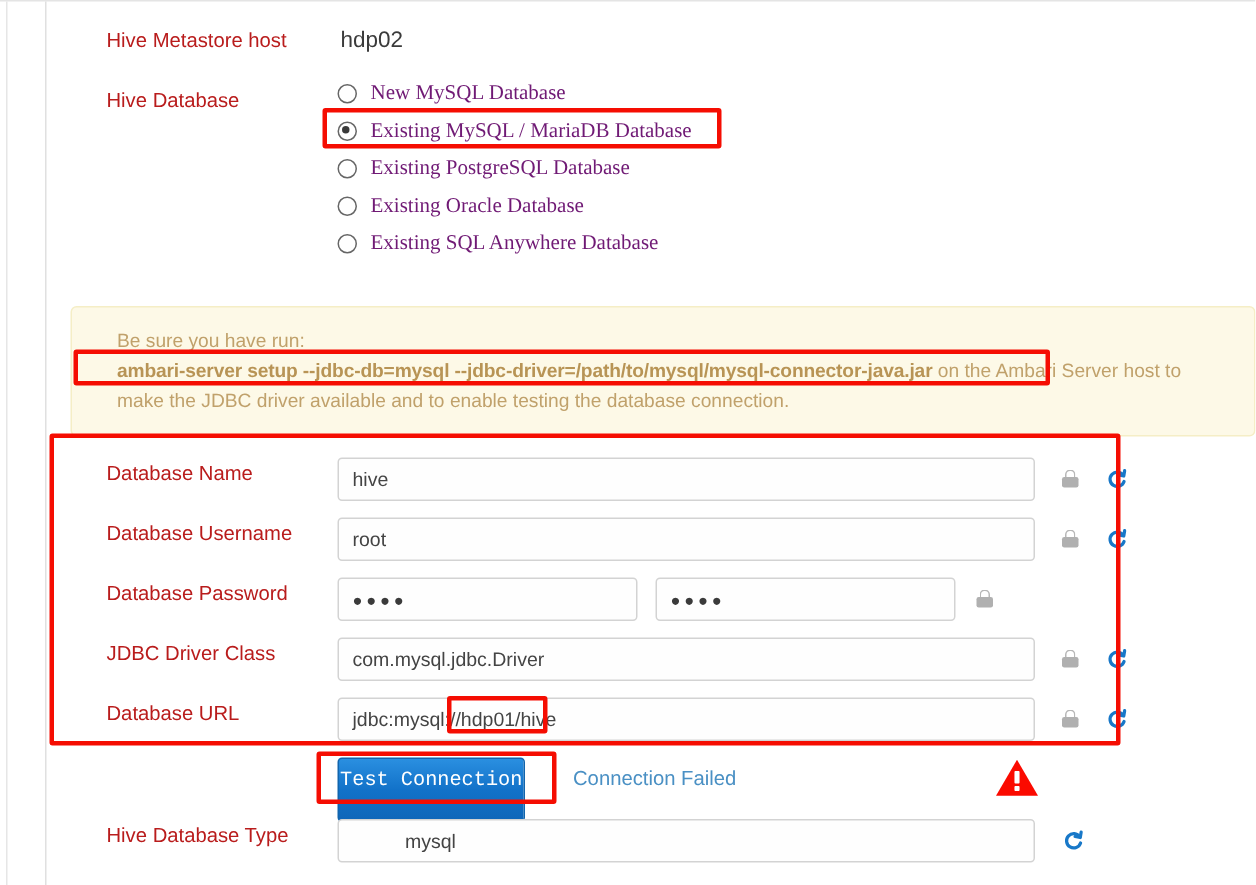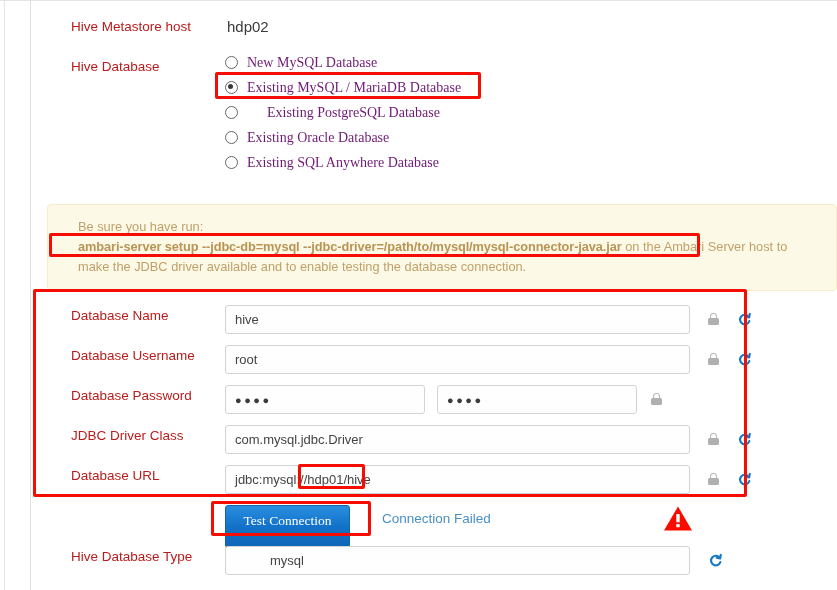--- a/index.html
+++ b/index.html
@@ -186,21 +186,21 @@
     width: 125px;
     height: 43px;
     box-sizing: border-box;
     border: 1px solid #1165ad;
     border-radius: 3px;
     background: linear-gradient(to bottom, #2a8fe0 0%, #1272c9 50%, #0f66b8 100%);
     color: #ffffff;
     font-size: 13.5px;
     text-align: center;
     line-height: 29px;
-    font-family: Liberation Serif, serif;
+    font-family: Liberation Mono, monospace;
     cursor: pointer;
   }
   #conn-status {
     position: absolute;
     left: 351px;
     top: 6px;
     font-size: 13.5px;
     color: #4a90c4;
   }
   #warn-icon {
@@ -246,21 +246,21 @@
   <div class="radio-line" style="top:50px;">
     <span class="radio"></span>
     <span class="radio-txt">New MySQL Database</span>
   </div>
 
   <div class="radio-line" style="top:75px;">
     <span class="radio on"></span>
     <span class="radio-txt">Existing MySQL / MariaDB Database</span>
   </div>
 
-  <div class="radio-line" style="top:100px;gap:20px;">
+  <div class="radio-line" style="top:100px;">
     <span class="radio"></span>
     <span class="radio-txt">Existing PostgreSQL Database</span>
   </div>
 
   <div class="radio-line" style="top:125px;">
     <span class="radio"></span>
     <span class="radio-txt">Existing Oracle Database</span>
   </div>
 
   <div class="radio-line" style="top:150px;">

